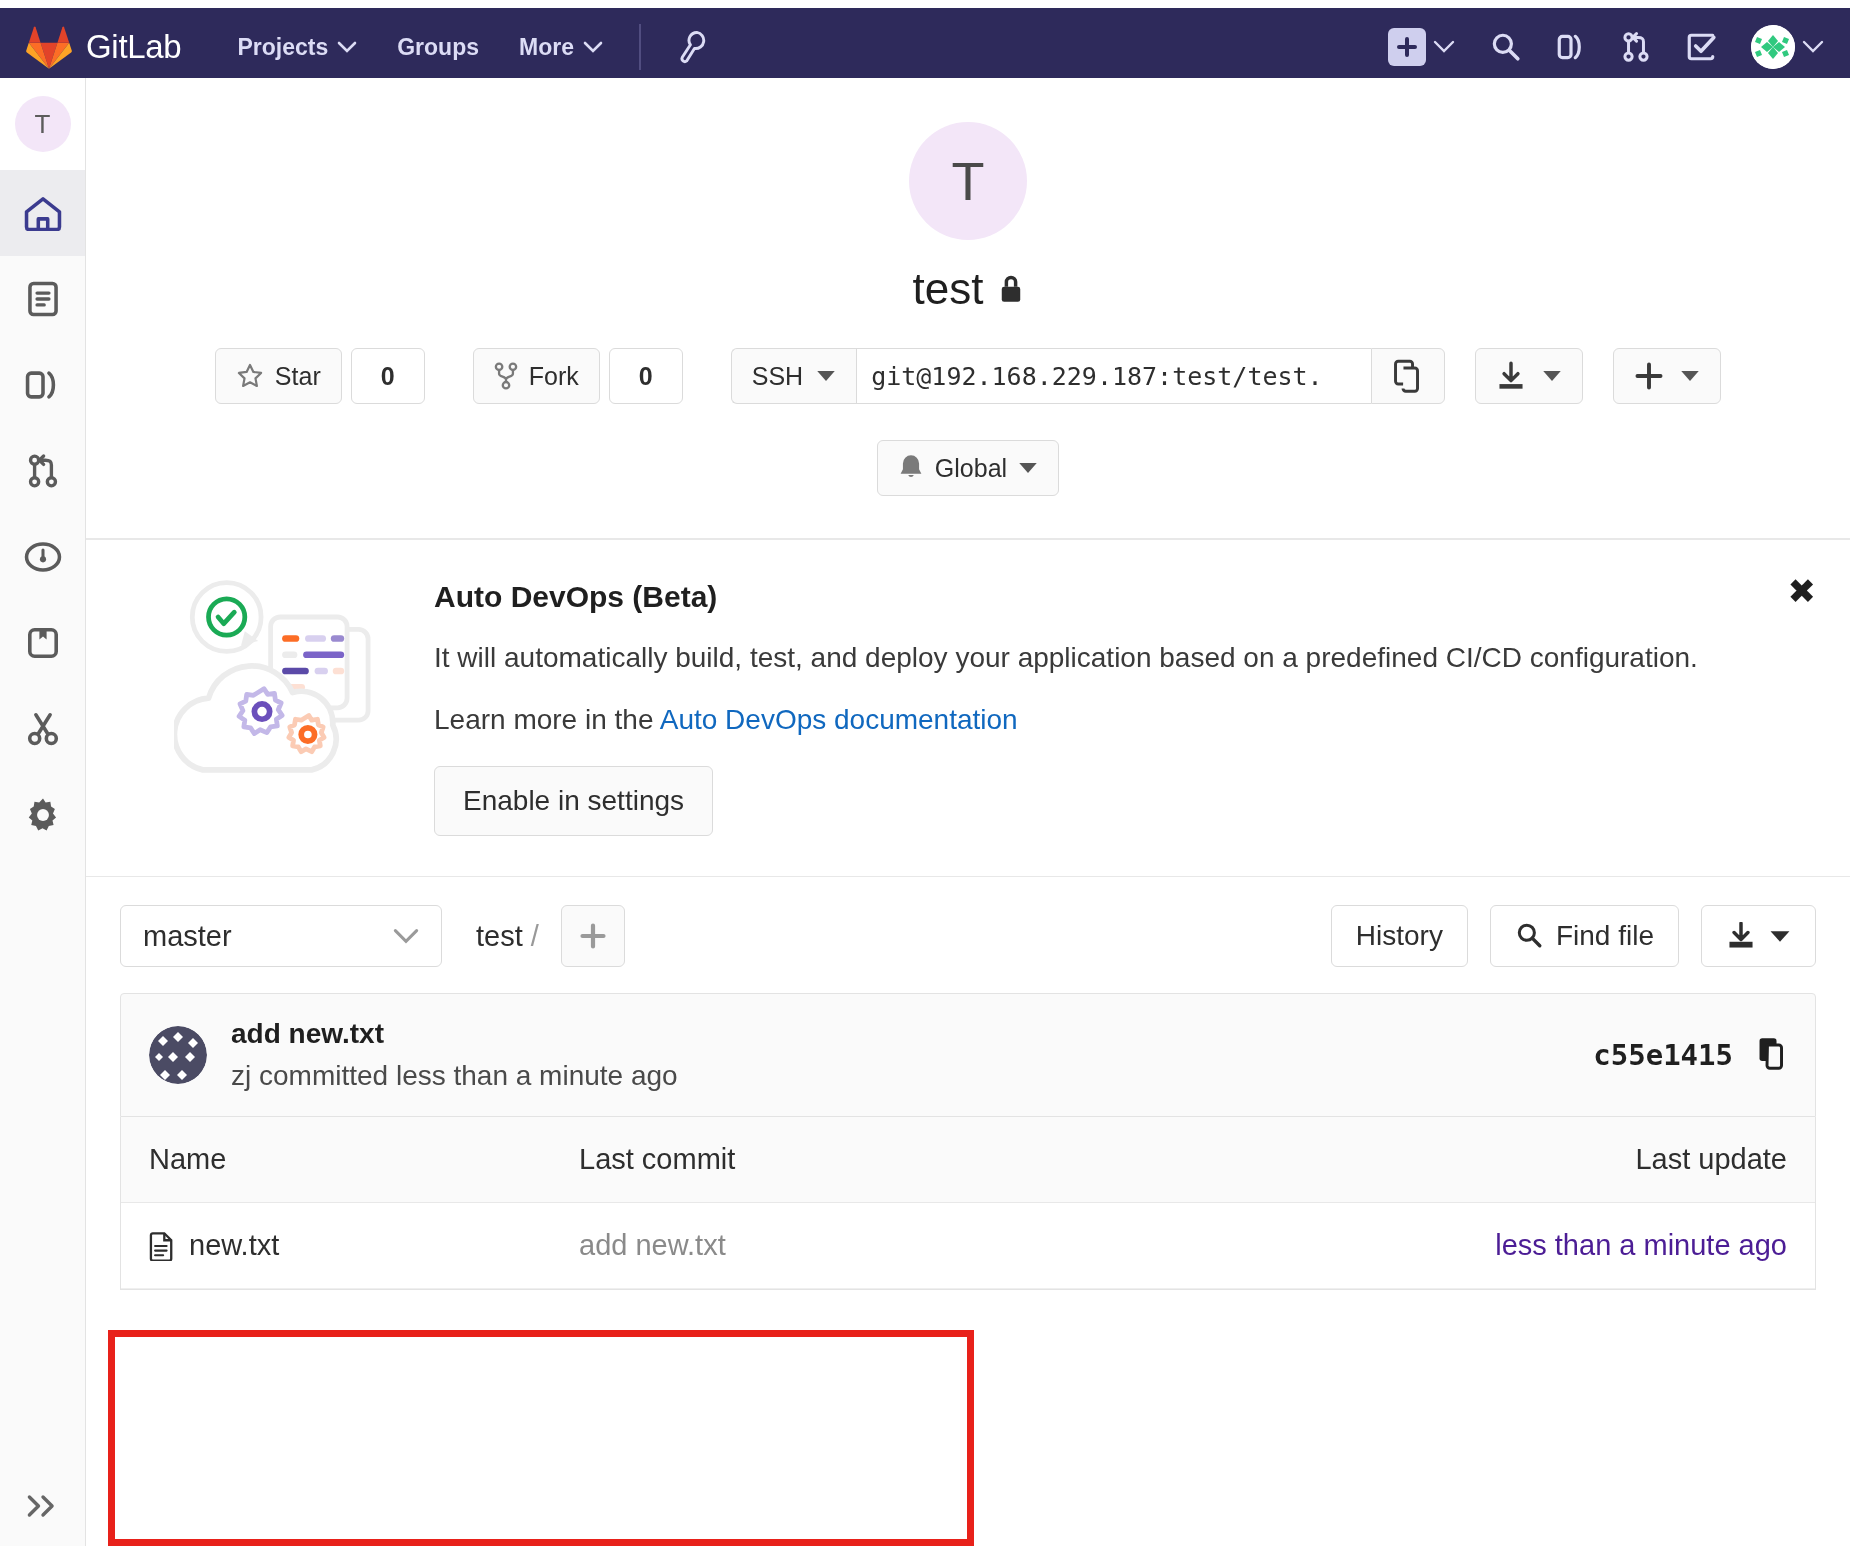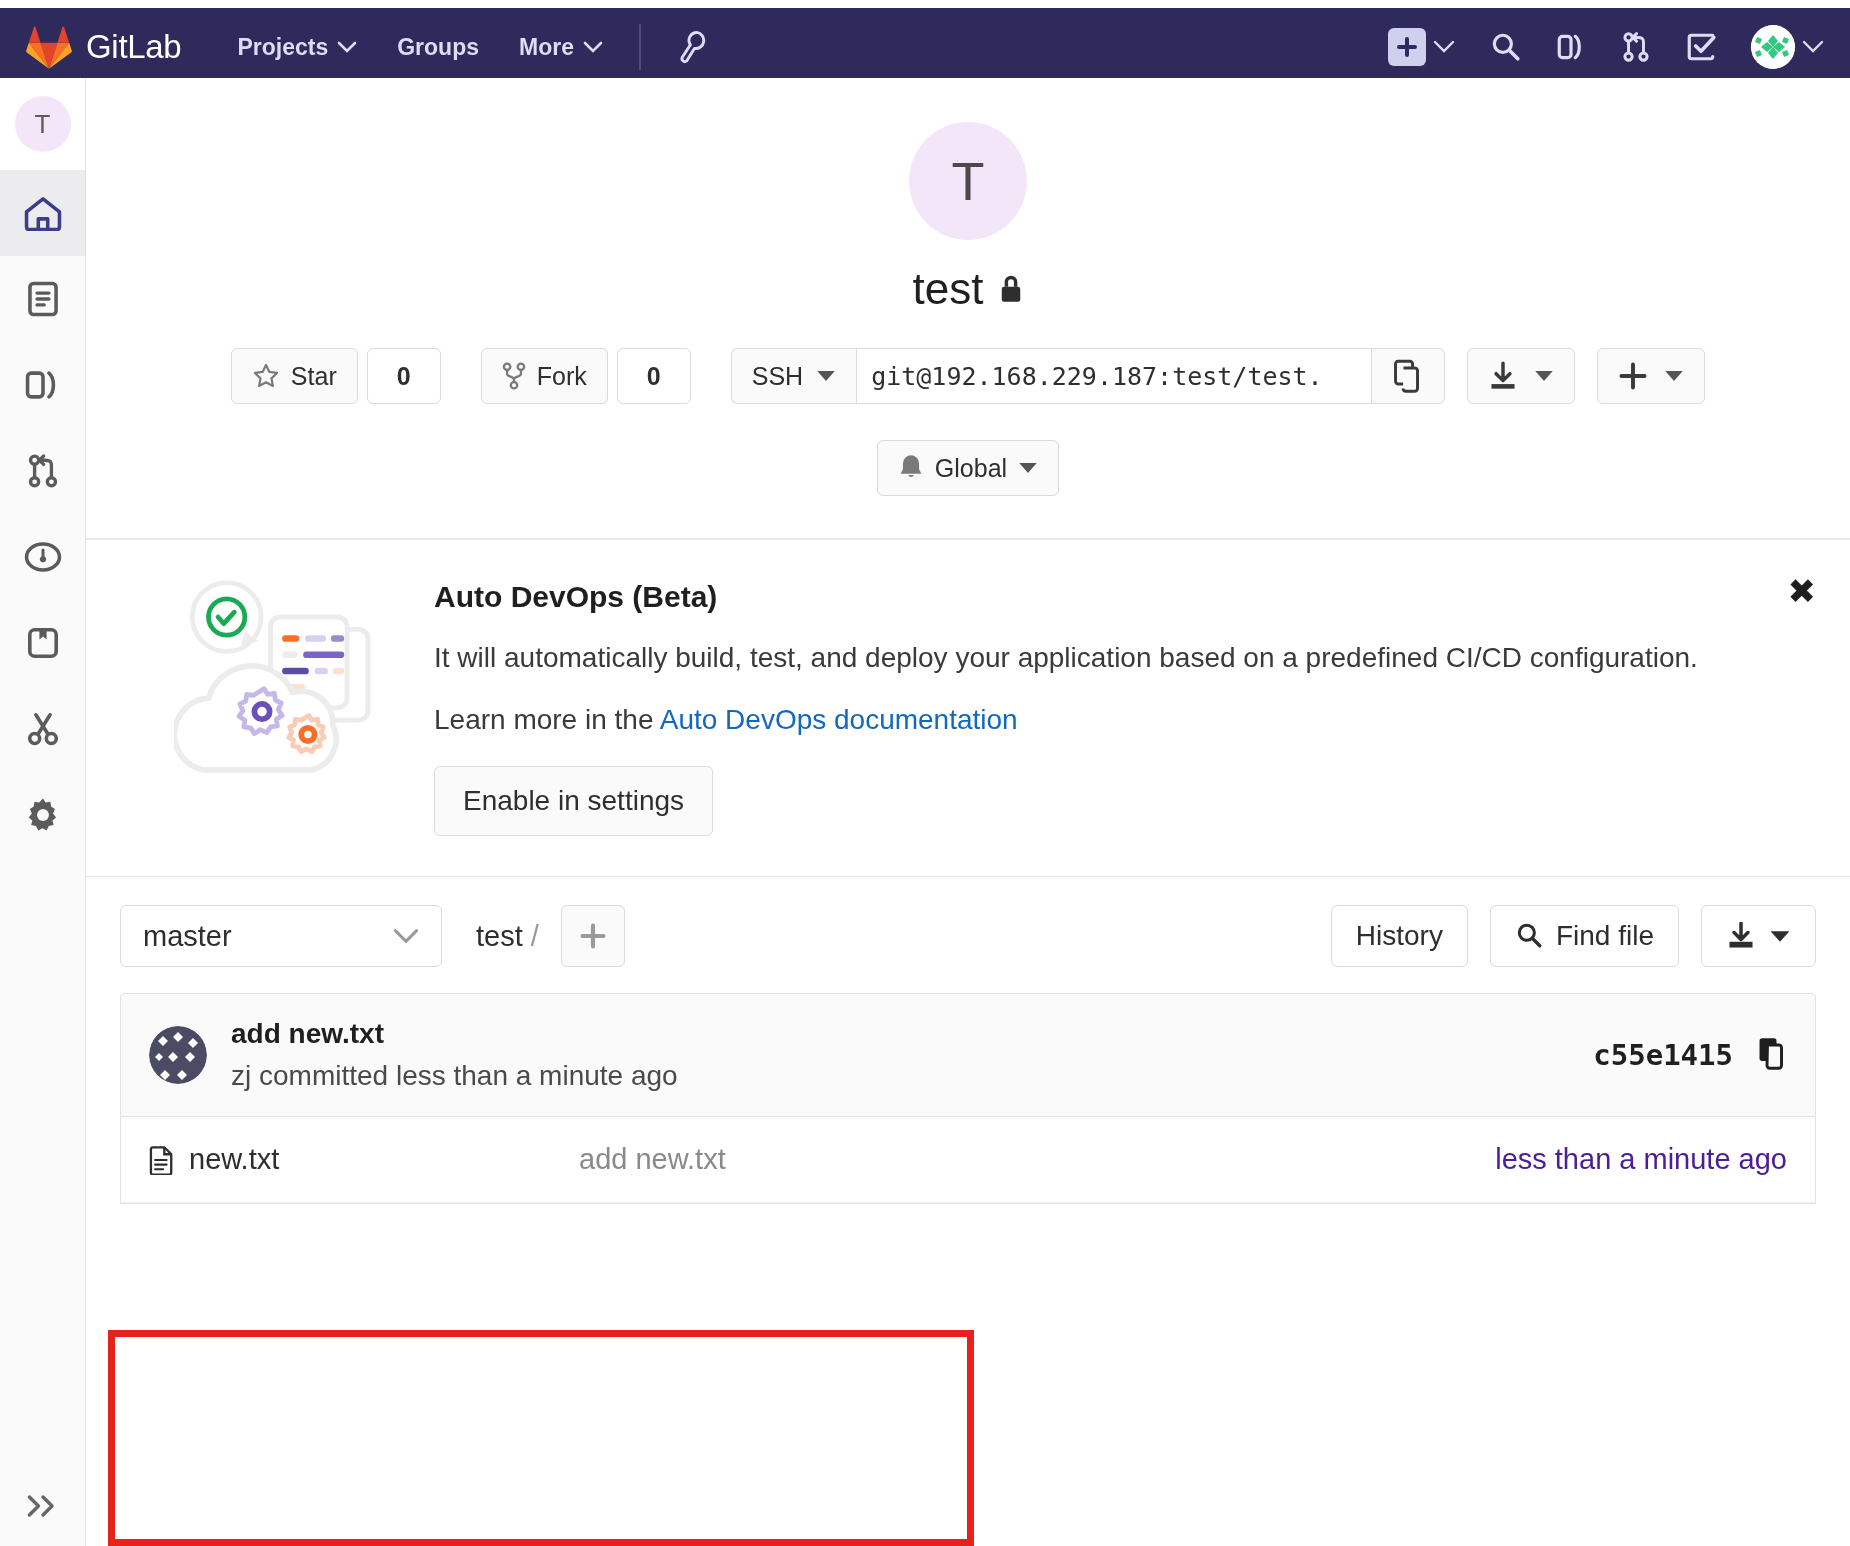--- a/index.html
+++ b/index.html
@@ -82,21 +82,21 @@
     display: flex; align-items: center; justify-content: center;
     margin: 0 auto;
   }
   .proj-title {
     margin-top: 24px; font-size: 44px; font-weight: 400; color: #1f1f1f;
     display: flex; align-items: center; justify-content: center; gap: 16px;
   }
 
   .action-row {
     margin-top: 34px;
-    display: flex; align-items: center; justify-content: center; gap: 0;
+    display: flex; align-items: center; justify-content: center; gap: 8px;
   }
   .btn {
     background: #fafafa; border: 1px solid #dbdbdb; border-radius: 6px;
     height: 56px; display: flex; align-items: center; gap: 11px;
     padding: 0 20px; font-size: 25px; color: #2e2e2e; cursor: pointer;
     white-space: nowrap;
   }
   .count-box {
     background: #fff; border: 1px solid #dbdbdb; border-radius: 6px;
     height: 56px; min-width: 74px; display: flex; align-items: center;
@@ -601,20 +601,25 @@
       <span>
         <svg width="30" height="34" viewBox="0 0 26 30">
           <rect x="2" y="2" width="15" height="20" rx="2.4" fill="#1f1f1f"></rect>
           <path d="M9 8h10a2.4 2.4 0 0 1 2.4 2.4V26a2.4 2.4 0 0 1-2.4 2.4H11A2.4 2.4 0 0 1 8.6 26z" fill="#fafafa" stroke="#1f1f1f" stroke-width="2.6"></path>
         </svg>
       </span>
     </div>
   </div>
 
   <div class="file-table">
+    <div class="ft-head">
+      <div class="col-name">Name</div>
+      <div class="col-commit">Last commit</div>
+      <div class="col-update">Last update</div>
+    </div>
     <div class="ft-row">
       <div class="col-name">
         <svg width="26" height="30" viewBox="0 0 22 26">
           <path d="M3 2h10l6 6v16a1.6 1.6 0 0 1-1.6 1.6H3A1.6 1.6 0 0 1 1.4 24V3.6A1.6 1.6 0 0 1 3 2z" fill="none" stroke="#2e2e2e" stroke-width="2"></path>
           <path d="M13 2v6h6" fill="none" stroke="#2e2e2e" stroke-width="2"></path>
           <path d="M5 13h10M5 17h10M5 21h7" stroke="#2e2e2e" stroke-width="1.8" stroke-linecap="round"></path>
         </svg>
         <span class="file-link">new.txt</span>
       </div>
       <div class="col-commit">add new.txt</div>

